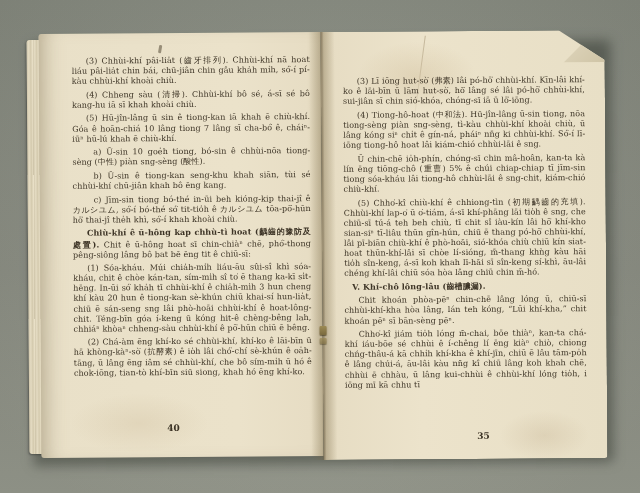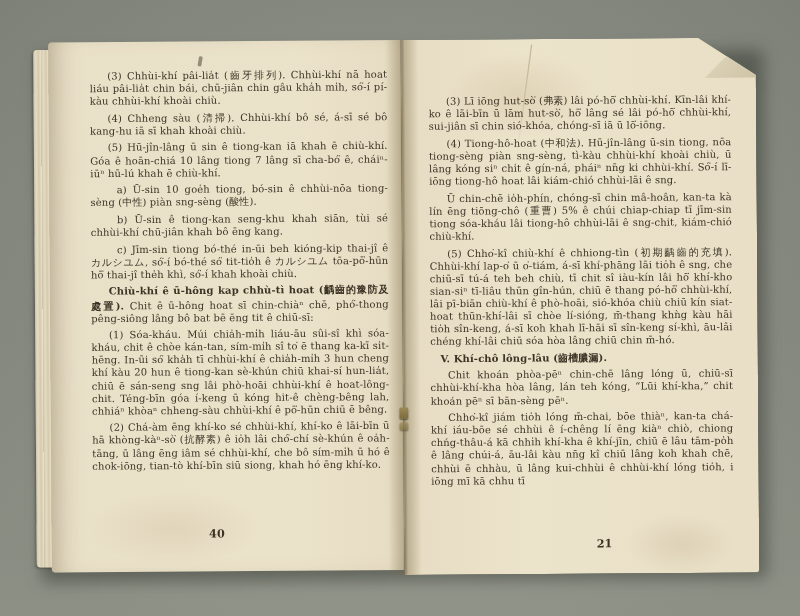--- a/index.html
+++ b/index.html
@@ -156,14 +156,14 @@
 
   <div class="text-block right-text">
     <p class="para"><b class="lead"></b><span>(3) Lī iōng hut-sò͘ (弗素) lâi pó-hō͘ chhùi-khí. Kīn-lâi khí-ko ê lāi-bīn ū lām hut-sò͘, hō͘ lâng sé lâi pó-hō͘ chhùi-khí, sui-jiân sī chin sió-khóa, chóng-sī iā ū lō͘-iōng.</span></p>
     <p class="para"><b class="lead"></b><span>(4) Tiong-hô-hoat (中和法). Hū-jîn-lâng ū-sin tiong, nōa tiong-sèng piàn sng-sèng, tì-kàu chhùi-khí khoài chiù, ū lâng kóng siⁿ chi̍t ê gín-ná, pháiⁿ nn̄g ki chhùi-khí. Só͘-í lī-iōng tiong-hô hoat lâi kiám-chió chhùi-lāi ê sng.</span></p>
     <p class="para"><b class="lead"></b><span>Ū chin-chē io̍h-phín, chóng-sī chin mâ-hoân, kan-ta kà lín ēng tiōng-chô (重曹) 5% ê chúi chiap-chiap tī jīm-sin tiong sóa-kháu lâi tiong-hô chhùi-lāi ê sng-chit, kiám-chió chiù-khí.</span></p>
     <p class="para"><b class="lead"></b><span>(5) Chho͘-kî chiù-khí ê chhiong-tìn (初期齲齒的充填). Chhùi-khí lap-o͘ ū o͘-tiám, á-sī khí-phāng lāi tio̍h ê sng, che chiū-sī tú-á teh beh chiù, tī chit sî iàu-kín lâi hō͘ khí-kho sian-siⁿ tī-liâu thūn gîn-hún, chiū ē thang pó-hō͘ chhùi-khí, lâi pī-biān chiù-khí ê phò-hoāi, sió-khóa chiù chiū kín siat-hoat thūn-khí-lâi sī chòe lí-sióng, m̄-thang khǹg kàu hāi tio̍h sîn-keng, á-sī koh khah lī-hāi sī sîn-keng sí-khì, āu-lâi chéng khí-lâi chiū sóa hòa lâng chiū chin m̄-hó.</span></p>
     <p class="sec-heading">V.  Khí-chô lông-lâu (齒槽膿漏).</p>
     <p class="para"><b class="lead"></b><span>Chit khoán phòa-pēⁿ chin-chē lâng lóng ū, chiū-sī chhùi-khí-kha hòa lâng, lán teh kóng, “Lūi khí-kha,” chit khoán pēⁿ sī bān-sèng pēⁿ.</span></p>
     <p class="para"><b class="lead"></b><span>Chho͘-kî jiám tio̍h lóng m̄-chai, bōe thiàⁿ, kan-ta chá-khí iáu-bōe sé chhùi ê í-chêng lí ēng kiàⁿ chiò, chiong chńg-thâu-á kā chhi̍h khí-kha ê khí-jīn, chiū ē lâu tām-po̍h ê lâng chúi-á, āu-lâi kàu nn̄g kî chiū lâng koh khah chē, chhùi ē chhàu, ū lâng kui-chhùi ê chhùi-khí lóng tio̍h, i iōng mī kā chhu tī</span></p>
   </div>
-  <div class="page-num right-num">21</div>
+  <div class="page-num right-num">35</div>
 </div>
 
 </body></html>

